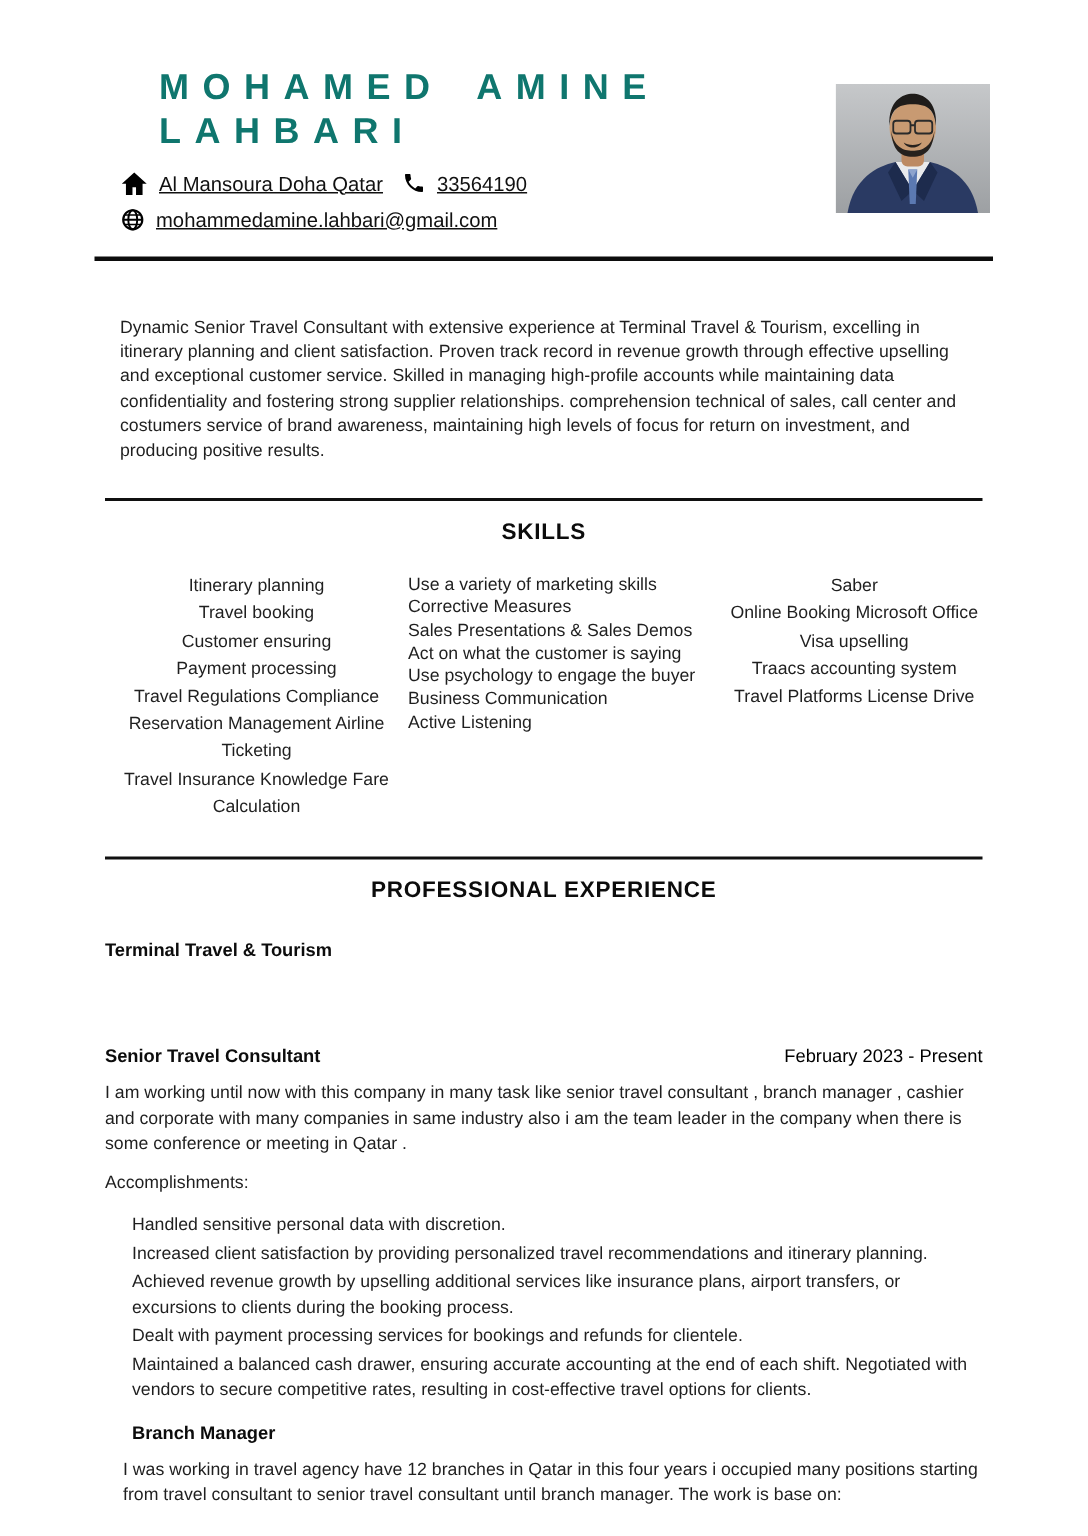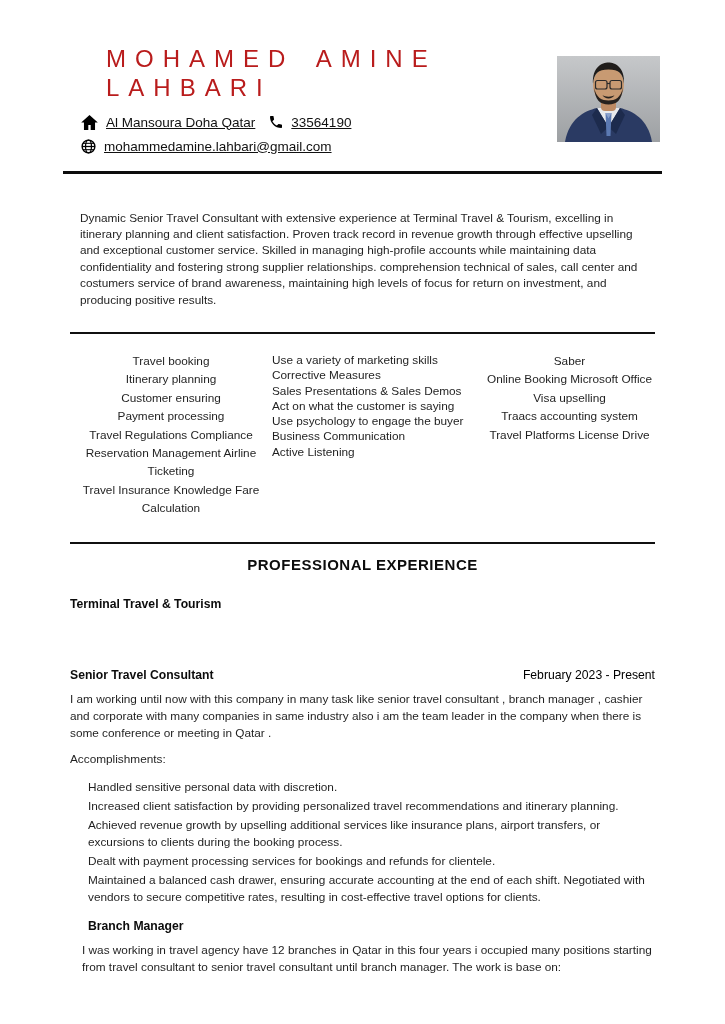--- a/index.html
+++ b/index.html
@@ -9,21 +9,21 @@
     font-family:"Liberation Sans", sans-serif;
     color:#202020;
   }
   .page { position:relative; width:725px; height:1024px; background:#fff; }
 
   
   .header { display:flex; justify-content:space-between; align-items:flex-start; padding:44px 65px 0 80px; }
   .header-left { flex:1; }
   .name {
     margin-left:26px;
-    font-size:24px; font-weight:400; color:#b91c1c;
+    font-size:24px; font-weight:700; color:#0f766e;
     letter-spacing:9px; word-spacing:7px; line-height:1.22;
   }
   .contact-line { display:flex; align-items:center; gap:7px; margin-top:6px; font-size:13.5px; color:#111;text-decoration:underline; }
   .contact-line.first { margin-top:10px; }
   .icon { display:inline-flex; align-items:center; justify-content:center; flex:0 0 auto; }
   .photo-frame { width:103px; height:86px; margin-top:12px; flex:0 0 auto; overflow:hidden; }
 
   .thick-rule { margin:16px 63px 0 63px; border-top:3.5px solid #0c0c0c; }
 
   
@@ -118,25 +118,26 @@
         <path d="M45.5,39 C48,41.2 55,41.2 57.5,39 C55.5,43.5 47.5,43.5 45.5,39 Z" fill="#26211e"></path>
       </svg>
     </div>
   </div>
 
   <div class="thick-rule"></div>
 
   <p class="summary">Dynamic Senior Travel Consultant with extensive experience at Terminal Travel &amp; Tourism, excelling in itinerary planning and client satisfaction. Proven track record in revenue growth through effective upselling and exceptional customer service. Skilled in managing high-profile accounts while maintaining data confidentiality and fostering strong supplier relationships. comprehension technical of sales, call center and costumers service of brand awareness, maintaining high levels of focus for return on investment, and producing positive results.</p>
 
   <div class="divider"></div>
+  <h2 class="section-title">SKILLS</h2>
 
   <div class="skills-grid">
     <div class="skills-col-1">
+        <div>Itinerary planning</div>
         <div>Travel booking</div>
-        <div>Itinerary planning</div>
         <div>Customer ensuring</div>
         <div>Payment processing</div>
         <div>Travel Regulations Compliance</div>
         <div>Reservation Management Airline Ticketing</div>
         <div>Travel Insurance Knowledge Fare Calculation</div>
       </div>
     <div class="skills-col-2">
         <div>Use a variety of marketing skills</div>
         <div>Corrective Measures</div>
         <div>Sales Presentations &amp; Sales Demos</div>

